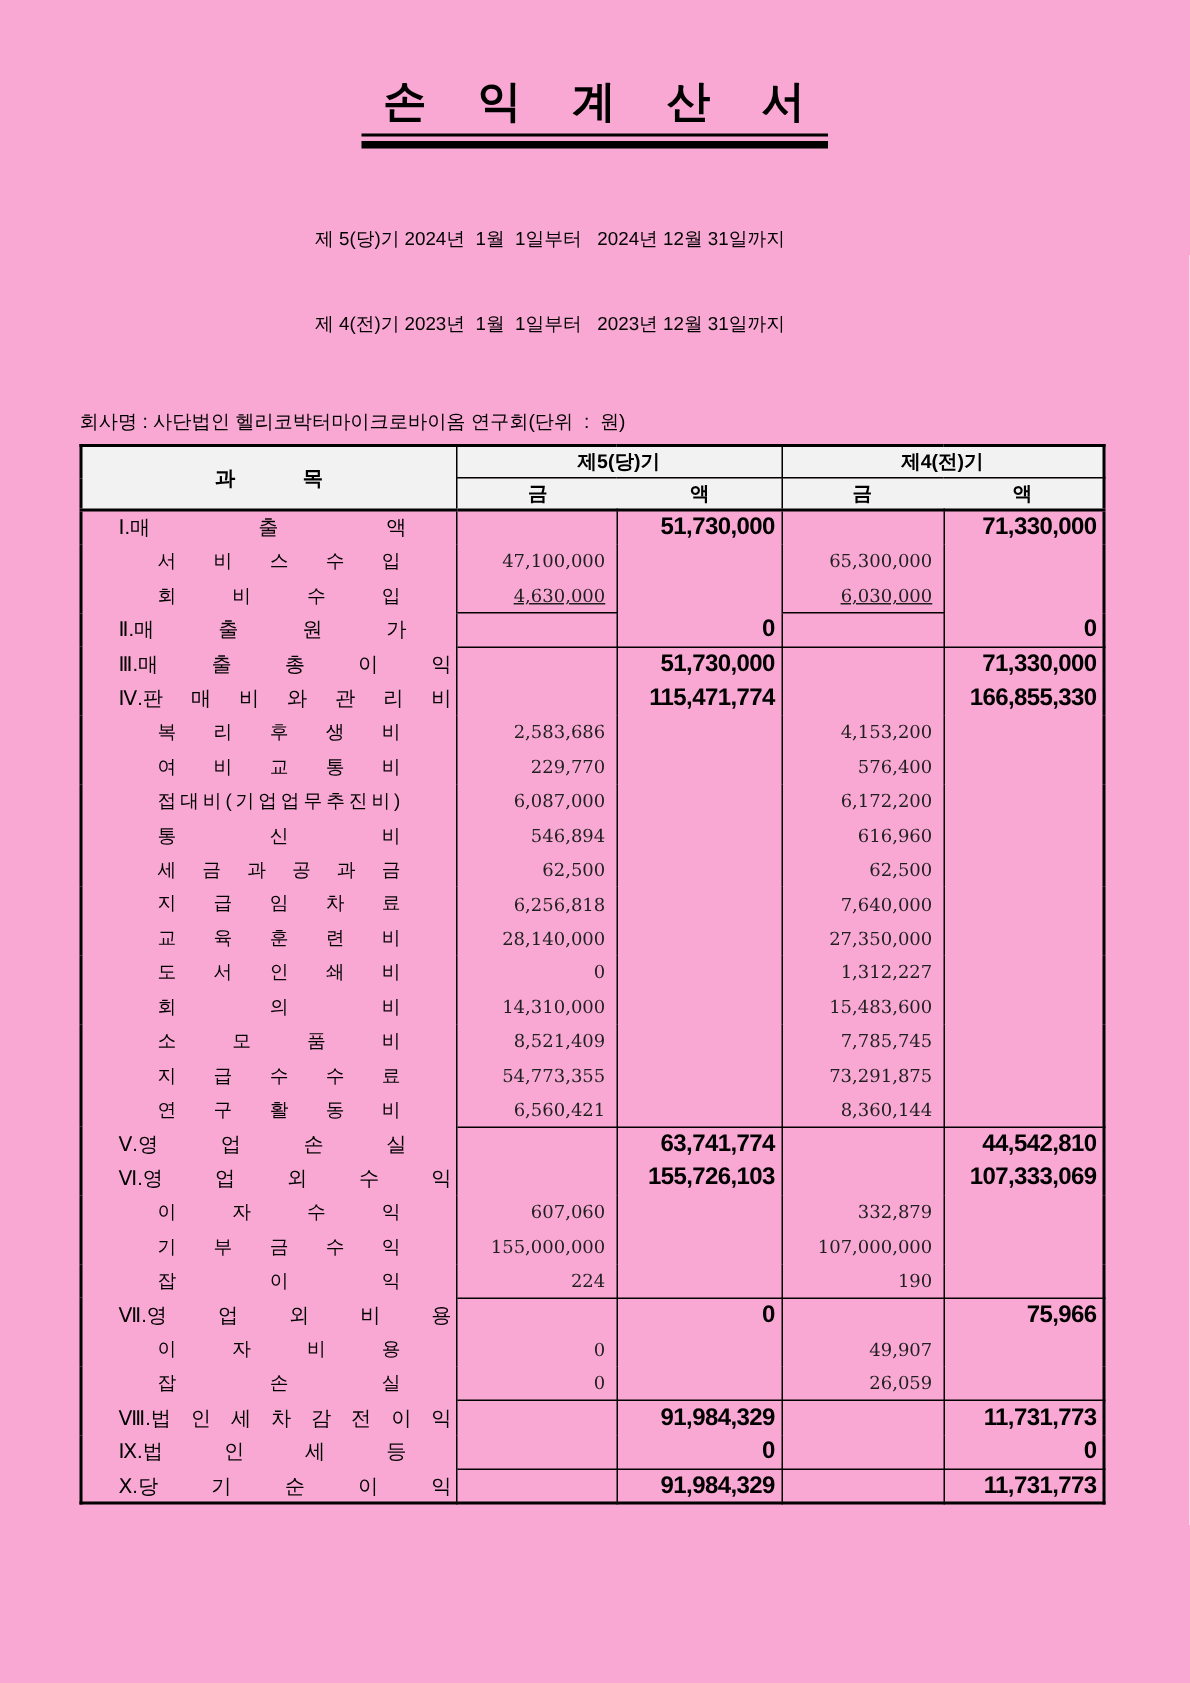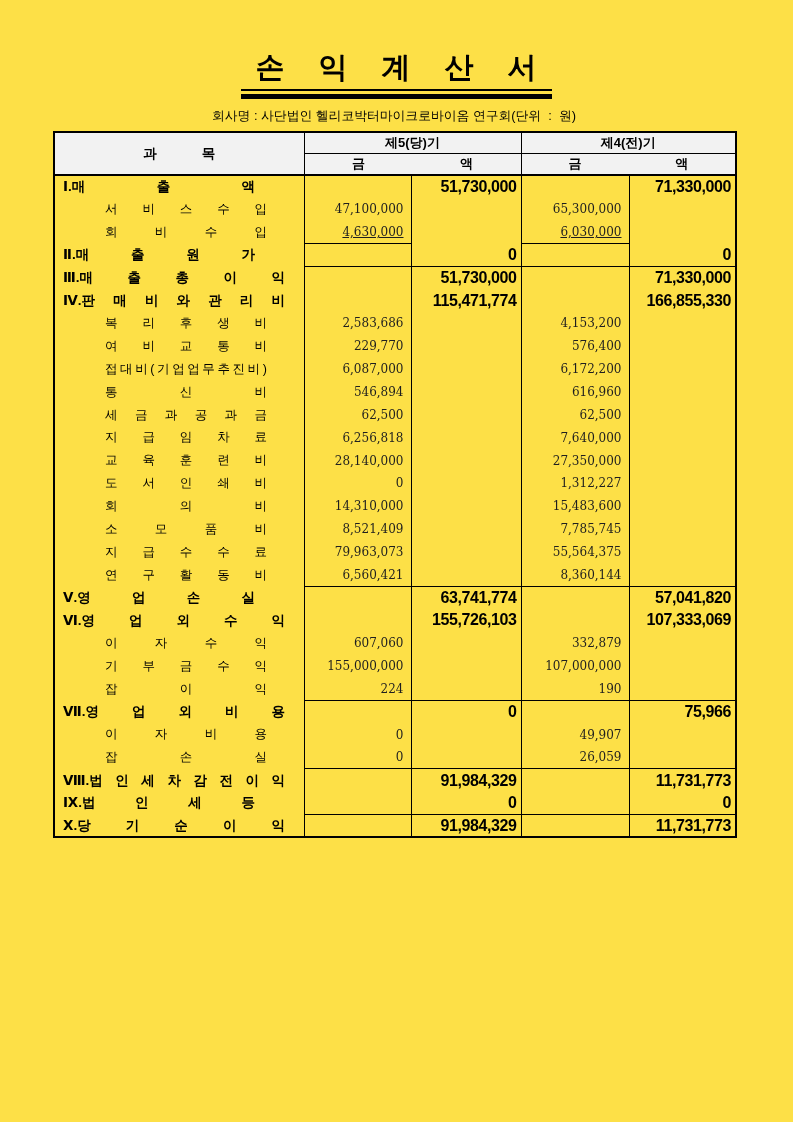--- a/index.html
+++ b/index.html
@@ -1,19 +1,19 @@
 <!DOCTYPE html>
 <html><head>
 <meta charset="utf-8">
 <style>
   html,body{margin:0;padding:0;background:#fff;}
   .page{
     position:relative;
     width:793px;height:1122px;
-    background:#fde047;
+    background:#f9a8d4;
     font-family:"Liberation Sans","DejaVu Sans",sans-serif;
     color:#000;
     overflow:hidden;
   }
   
   .title-wrap{ text-align:center; padding-top:48px; }
   .title-underline{
     display:inline-block;
     border-bottom:5px solid #000;
     padding-bottom:3px;
@@ -32,21 +32,21 @@
     margin:13px 0 0 210px;
     font-size:12.5px;
     line-height:19px;
     white-space:pre;
   }
   
   .company-row{
     width:682px;
     margin:9px 0 0 53px;
     display:flex;
-    justify-content:center;
+    justify-content:flex-start;
     align-items:flex-end;
     font-size:12.8px;
     white-space:pre;
   }
   
   table.fs{
     margin:6px 0 0 53px;
     border-collapse:collapse;
     table-layout:fixed;
     border:2.5px solid #000;
@@ -85,22 +85,22 @@
   td.d5{ border-right:1.3px solid #000; }
   td.t5{ border-right:1.5px solid #000; }
   td.d4{ border-right:1.3px solid #000; }
   td.t4{ border-right:0; }
   tr.line-geum td.d5, tr.line-geum td.d4{ border-bottom:1.5px solid #000;text-decoration:underline; }
   tr.line-full td.d5, tr.line-full td.t5,
   tr.line-full td.d4, tr.line-full td.t4{ border-bottom:1.5px solid #000; }
 
   .lbl-major{
     display:flex; justify-content:space-between;
-    width:222px; padding-left:8px;
-    font-weight:bold; font-size:13.5px;
+    width:222px; padding-left:24px;
+    font-weight:normal; font-size:13.5px;
     line-height:1;
   }
   .lbl-major.short{ width:192px; }
   .lbl-detail{
     display:flex; justify-content:space-between;
     width:162px; margin-left:50px;
     font-size:12.5px; line-height:1;
   }
   .num-detail{
     font-family:"DejaVu Serif","Liberation Serif",serif;
@@ -114,20 +114,24 @@
 </style>
 </head>
 <body>
 
 <div class="page">
 
   <div class="title-wrap">
     <span class="title-underline"><span class="doc-title">손 익 계 산 서</span></span>
   </div>
 
+  <div class="periods">
+    <div>제 5(당)기 2024년  1월  1일부터   2024년 12월 31일까지</div>
+    <div>제 4(전)기 2023년  1월  1일부터   2023년 12월 31일까지</div>
+  </div>
 
   <div class="company-row">
     <span>회사명 : 사단법인 헬리코박터마이크로바이옴 연구회</span>
     <span>(단위  :  원)</span>
   </div>
 
   <table class="fs">
     <colgroup>
       <col class="c-acct">
         <col class="c-d5">
@@ -406,23 +410,23 @@
         <tr class="body-row">
           <td class="acct">
             <div class="lbl-detail">
               <span>지</span>
               <span>급</span>
               <span>수</span>
               <span>수</span>
               <span>료</span>
             </div>
           </td>
-          <td class="d5 num-detail">79,963,073</td>
-          <td class="t5 num-total"></td>
-          <td class="d4 num-detail">55,564,375</td>
+          <td class="d5 num-detail">54,773,355</td>
+          <td class="t5 num-total"></td>
+          <td class="d4 num-detail">73,291,875</td>
           <td class="t4 num-total"></td>
         </tr>
         <tr class="body-row line-full">
           <td class="acct">
             <div class="lbl-detail">
               <span>연</span>
               <span>구</span>
               <span>활</span>
               <span>동</span>
               <span>비</span>
@@ -438,21 +442,21 @@
             <div class="lbl-major short">
               <span>Ⅴ.영</span>
               <span>업</span>
               <span>손</span>
               <span>실</span>
             </div>
           </td>
           <td class="d5 num-detail"></td>
           <td class="t5 num-total">63,741,774</td>
           <td class="d4 num-detail"></td>
-          <td class="t4 num-total">57,041,820</td>
+          <td class="t4 num-total">44,542,810</td>
         </tr>
         <tr class="body-row">
           <td class="acct">
             <div class="lbl-major">
               <span>Ⅵ.영</span>
               <span>업</span>
               <span>외</span>
               <span>수</span>
               <span>익</span>
             </div>

